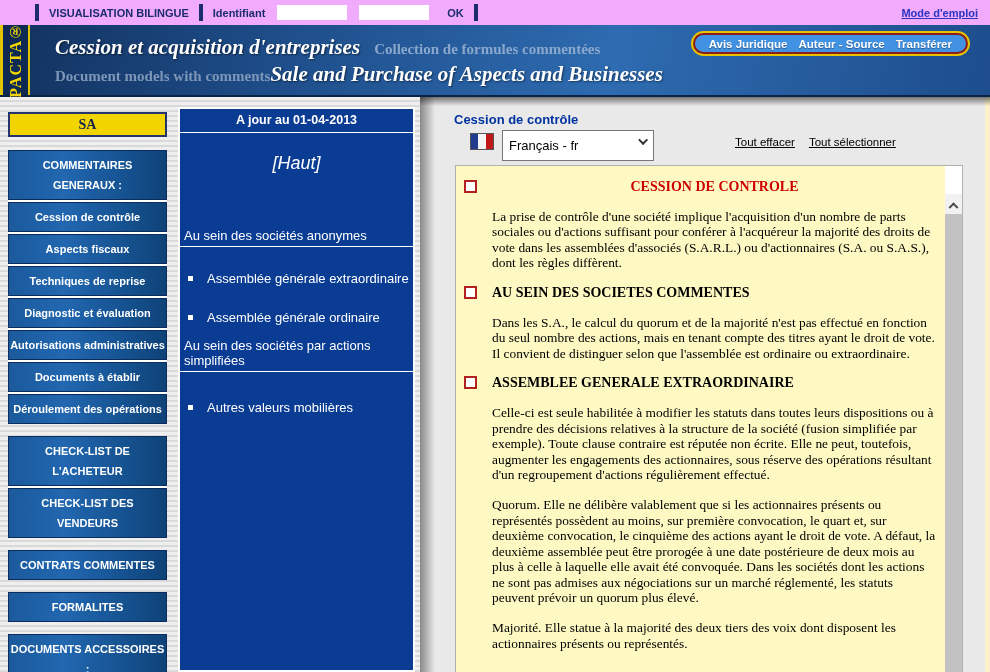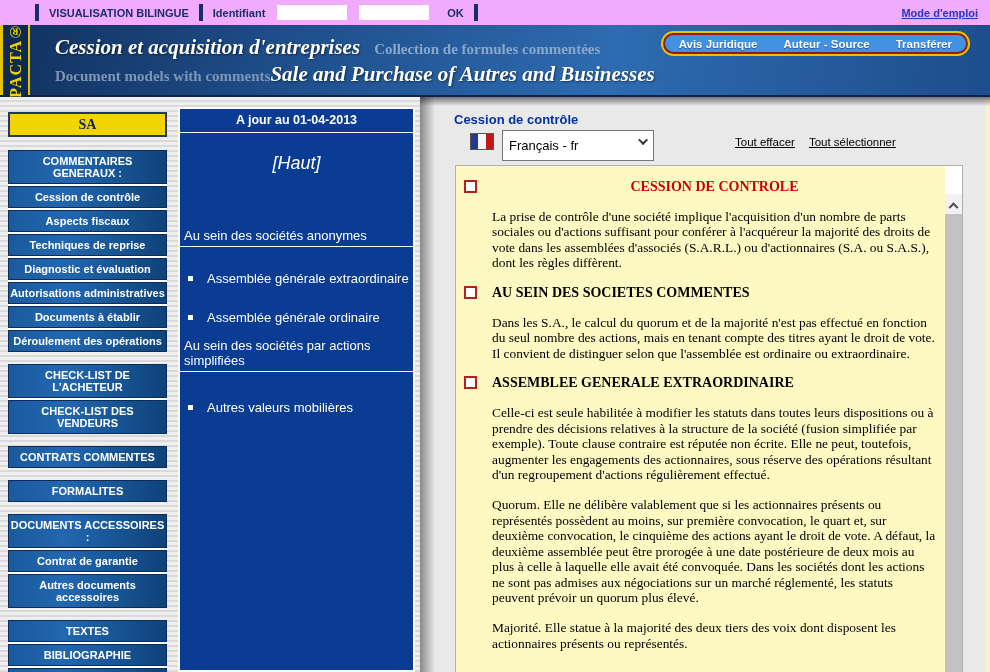--- a/index.html
+++ b/index.html
@@ -31,38 +31,38 @@
   .hd-line1 { position:absolute; left:55px; top:10px; white-space:nowrap; }
   .hd-line2 { position:absolute; left:55px; top:37px; white-space:nowrap; }
   .hd-title { font-family:"Liberation Serif", serif; font-weight:bold; font-style:italic;
               font-size:21px; color:#ffffff; text-shadow:1px 1px 2px rgba(0,0,0,.5); }
   .hd-sub   { font-family:"Liberation Serif", serif; font-weight:bold; font-size:15px;
               color:#8aa7cc; margin-left:14px; }
   .hd-muted { font-family:"Liberation Serif", serif; font-weight:bold; font-size:15px;
               color:#7e97b8; }
   .hd-nav { position:absolute; right:22px; top:8px; height:21px; padding:0 14px;
             background:#4292e4; border:2px solid #8b1d1d; border-radius:12px;
-            box-shadow:0 0 0 2px #e8c400; display:flex; align-items:center; gap:26px; }
+            box-shadow:0 0 0 2px #e8c400; display:flex; align-items:center; gap:11px; }
   .hd-nav-btn { font-size:11.5px; font-weight:bold; color:#ffffff; cursor:pointer;
                 text-shadow:0 1px 1px rgba(0,0,0,.4); white-space:nowrap; }
 
   
   .main { position:absolute; left:0; top:97px; width:990px; height:575px;
           background:repeating-linear-gradient(180deg,#efefef 0 3px,#d9d9d9 3px 5px); }
 
   
   .sidebar { position:absolute; left:0; top:0; width:175px; height:575px; padding:15px 7px 0 8px; }
   .sa-btn { width:159px; height:25px; background:#f2d400; border:2px solid #25346c;
             display:flex; align-items:center; justify-content:center;
             font-family:"Liberation Serif", serif; font-weight:bold; font-size:14px;
             color:#15234f; cursor:pointer; margin-bottom:13px; }
   .sb-group { width:159px; background:#ffffff; margin-bottom:12px; }
   .sb-btn { width:100%; background:linear-gradient(90deg,#1b5a9c 0%,#2267b0 35%,#15518f 75%,#0f4278 100%);
             border:1px solid #0a2d5e; color:#ffffff; font-weight:bold; font-size:11px;
-            text-align:center; padding:4px 1px; line-height:12px; cursor:pointer; }
+            text-align:center; padding:4px 1px; line-height:20px; cursor:pointer; }
   .sb-btn + .sb-btn { margin-top:2px; }
 
   
   .toc { position:absolute; left:178px; top:10px; width:237px; height:565px;
          background:#0a3c94; border:2px solid #ffffff; color:#ffffff; }
   .toc-updated { text-align:center; font-weight:bold; font-size:12.5px; padding:4px 8px 5px; }
   .toc-hr { border:none; border-top:1px solid #ffffff; }
   .toc-top { text-align:center; font-size:18px; margin-top:20px; cursor:pointer;font-style:italic; }
   .toc-h { font-size:13px; padding:2px 0 3px 4px; margin-top:0; cursor:pointer; }
   .toc-h1 { margin-top:52px; }
@@ -128,21 +128,21 @@
 </div>
 
 <div class="header">
   <div class="logo-col">
     <span class="logo-text">PACTA®</span>
   </div>
   <div class="hd-line1">
     <span class="hd-title">Cession et acquisition d'entreprises</span><span class="hd-sub">Collection de formules commentées</span>
   </div>
   <div class="hd-line2">
-    <span class="hd-muted">Document models with comments</span><span class="hd-title">Sale and Purchase of Autres and Businesses</span>
+    <span class="hd-muted">Document models with comments</span><span class="hd-title">Sale and Purchase of Aspects and Businesses</span>
   </div>
   <div class="hd-nav">
     <span class="hd-nav-btn">Avis Juridique</span>
     <span class="hd-nav-btn">Auteur - Source</span>
     <span class="hd-nav-btn">Transférer</span>
   </div>
 </div>
 
 <div class="main">
 

